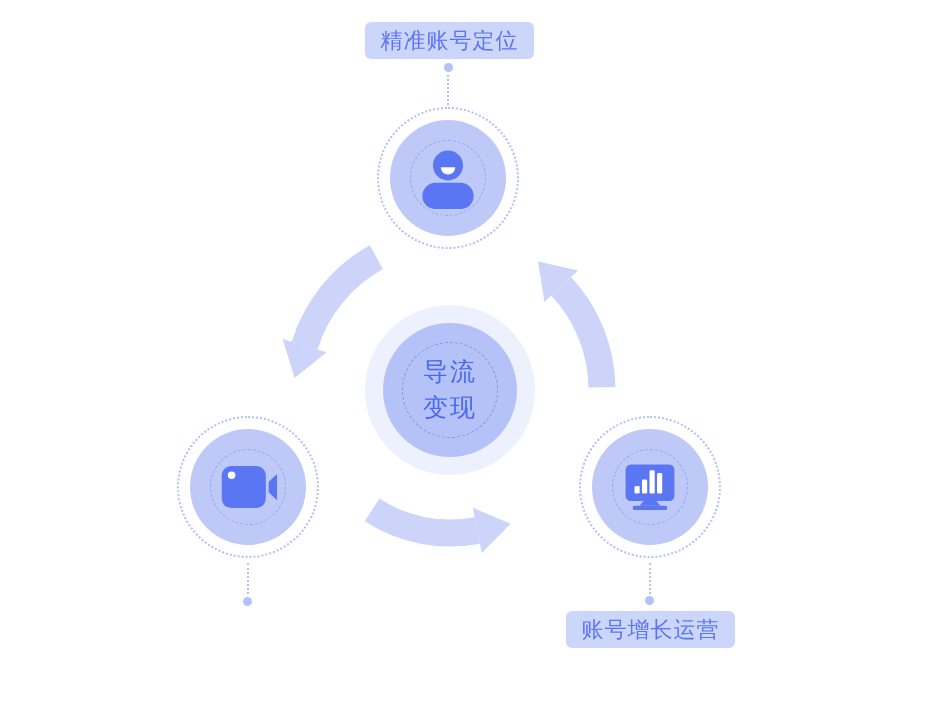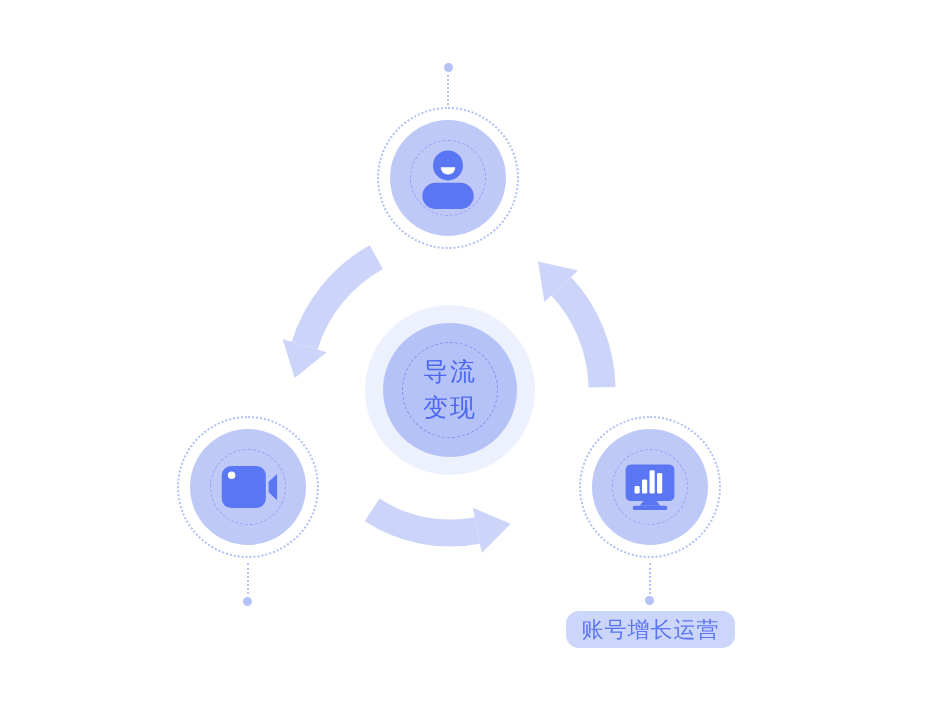--- a/index.html
+++ b/index.html
@@ -10,21 +10,21 @@
   .arrows-svg{position:absolute;left:0;top:0;}
 
   
   .pill{
     position:absolute;width:169px;height:37px;line-height:37px;text-align:center;
     background:#ccd6fa;color:#5b74f3;font-size:22px;letter-spacing:1px;border-radius:6px;
     white-space:nowrap;
   }
   .pill.pos-top{left:365px;top:22px;}
   .pill.pos-bl{left:164px;top:611px;}
-  .pill.pos-br{left:566px;top:611px;border-radius:13px;}
+  .pill.pos-br{left:566px;top:611px;}
 
   
   .dot{position:absolute;width:9px;height:9px;border-radius:50%;background:#b5c2f7;}
   .dash-line{position:absolute;width:0;border-left:2px dotted #b5c2f7;}
 
   
   .node{position:absolute;width:142px;height:142px;}
   .node.pos-top{left:377px;top:107px;}
   .node.pos-bl{left:177px;top:416px;}
   .node.pos-br{left:579px;top:416px;}
@@ -54,20 +54,21 @@
       <path d="M 372.1 509.9 A 143 143 0 0 0 477.3 530.4"></path>
       <path d="M 602 387.3 A 152 152 0 0 0 561.2 286.3"></path>
     </g>
     <g fill="#ccd5f9" stroke="none">
       <polygon points="326.6,352.3 282.6,338.9 294.7,378.1"></polygon>
       <polygon points="481.7,553.0 472.9,507.8 510.7,523.9"></polygon>
       <polygon points="578.0,270.6 544.4,302.0 538.0,261.4"></polygon>
     </g>
   </svg>
 
+  <div class="pill pos-top">精准账号定位</div>
   <div class="dot" style="left:444px;top:63px;"></div>
   <div class="dash-line" style="left:447px;top:75px;height:30px;"></div>
 
   <div class="node pos-top">
     <div class="ring-dotted"></div>
     <div class="disc"></div>
     <div class="ring-dashed"></div>
     <svg class="icon" width="62" height="62" viewBox="0 0 64 64">
       <circle cx="32" cy="19" r="15.5" fill="#5b76f3"></circle>
       <path d="M 24.5 21 A 7.5 7.5 0 0 0 39.5 21 Z" fill="#ffffff"></path>

